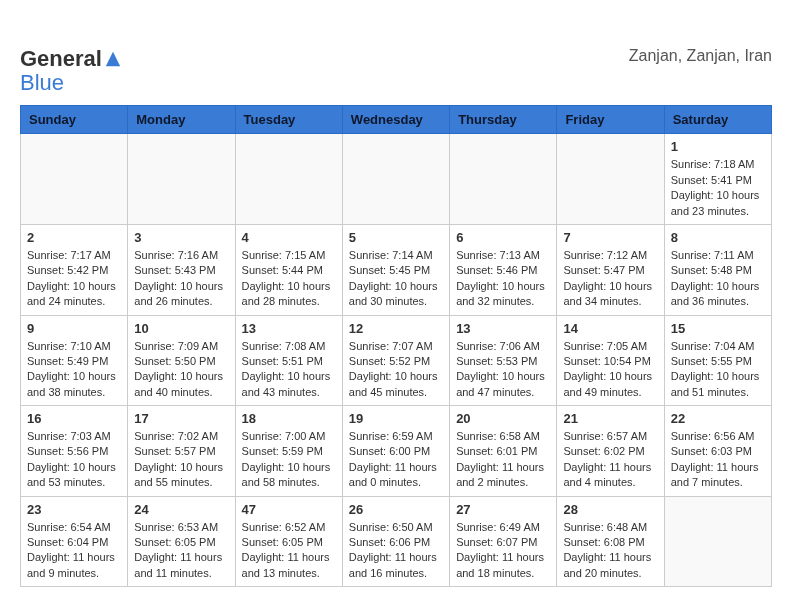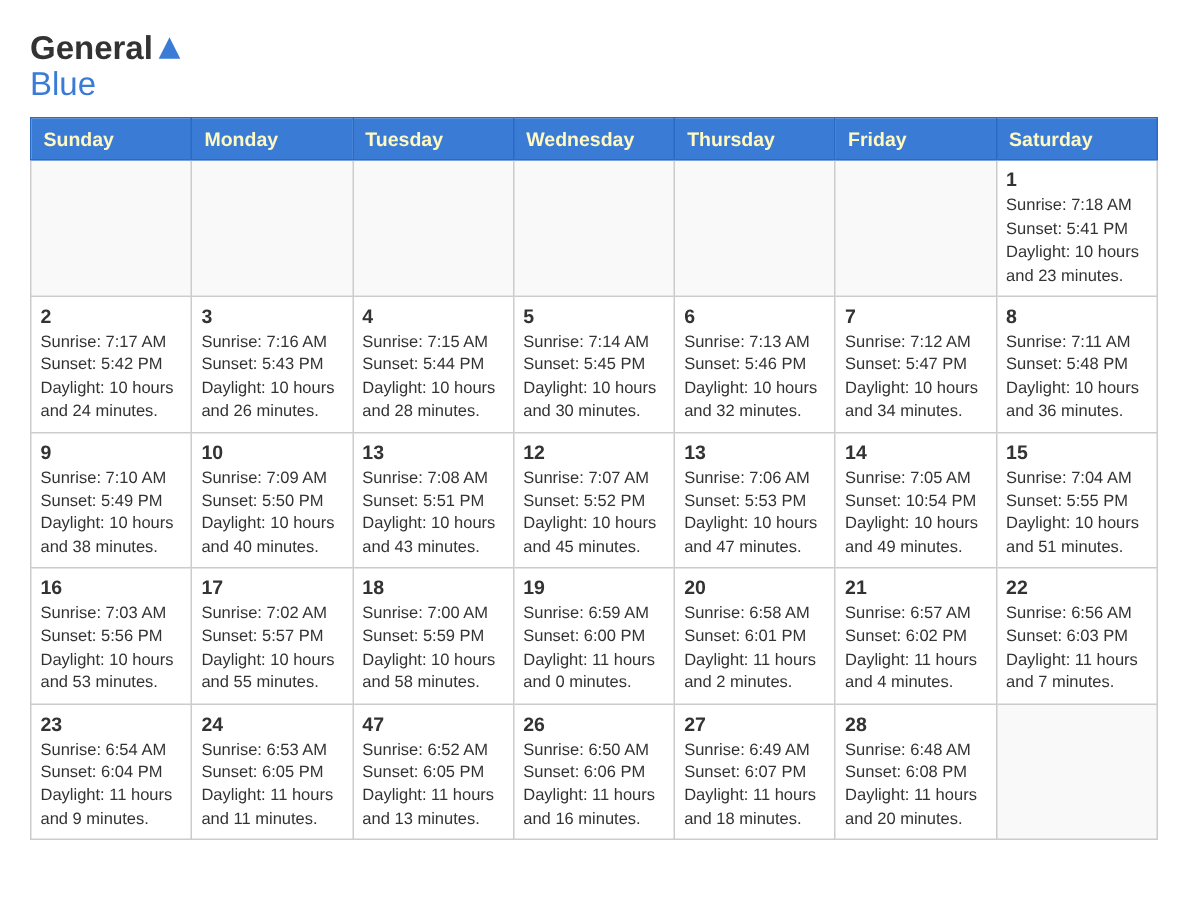--- a/index.html
+++ b/index.html
@@ -8,20 +8,21 @@
       background: #fff;
       width: 792px;
       min-height: 612px;
       padding: 20px;
     }
     .header {
       display: flex;
       align-items: flex-start;
       justify-content: space-between;
       margin-bottom: 10px;
+      margin-top: 27px;
     }
     .logo {
       display: flex;
       align-items: center;
     }
     .logo-text {
       font-size: 22px;
       font-weight: bold;
       line-height: 1.1;
     }
@@ -44,21 +45,21 @@
       font-size: 16px;
       color: #555;
     }
     .calendar {
       width: 100%;
       border-collapse: collapse;
       border: 1px solid #ccc;
     }
     .calendar th {
       background-color: #3a7bd5;
-      color: #fef9c3;
+      color: #0f172a;
       text-align: left;
       padding: 6px 8px;
       font-size: 13px;
       font-weight: bold;
       border: 1px solid #2a6bc5;
     }
     .calendar td {
       vertical-align: top;
       border: 1px solid #ccc;
       padding: 5px 6px;
@@ -93,20 +94,21 @@
         <span class="logo-text logo-general">General</span>
 
         <svg class="logo-icon" viewBox="0 0 20 20">
           <polygon points="2,18 10,2 18,18" fill="#3a7bd5"></polygon>
         </svg>
       </div>
       <span class="logo-text logo-blue" style="font-size:22px;font-weight:normal;">Blue</span>
     </div>
   </div>
   <div class="title-block">
+    <div class="subtitle">Zanjan, Zanjan, Iran</div>
   </div>
 </div>
 
 <table class="calendar">
   <thead>
     <tr>
     <th>Sunday</th>
         <th>Monday</th>
         <th>Tuesday</th>
         <th>Wednesday</th>

